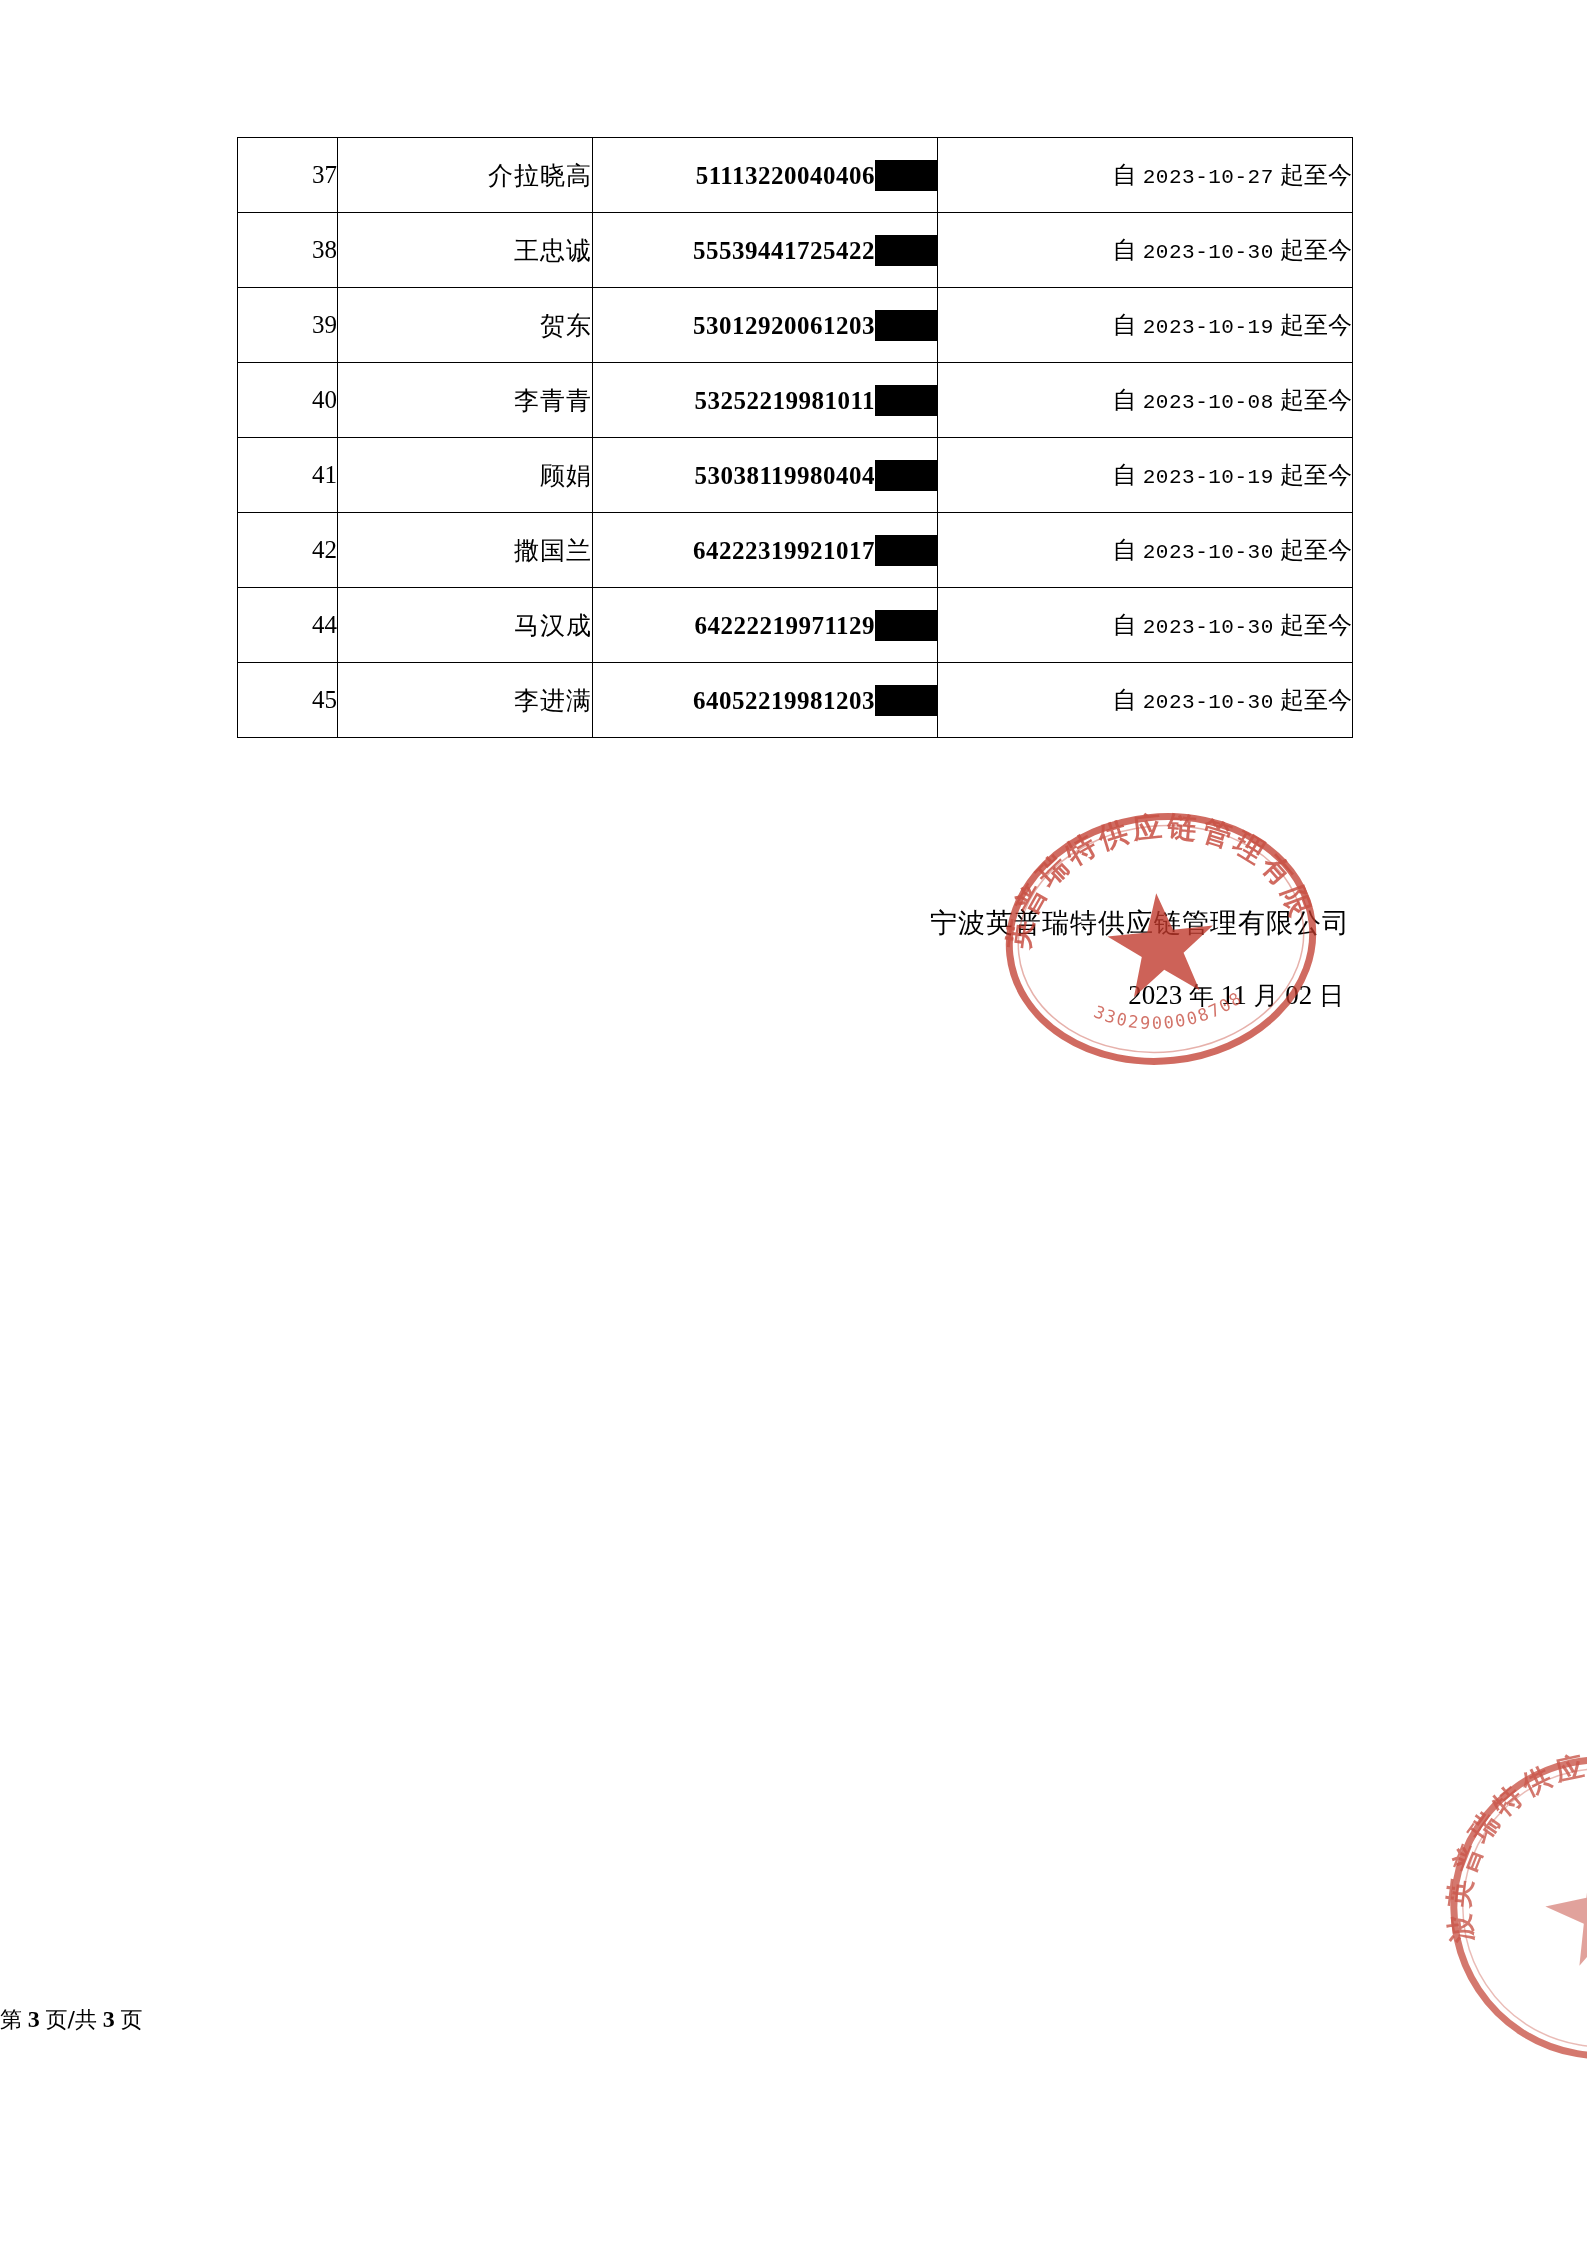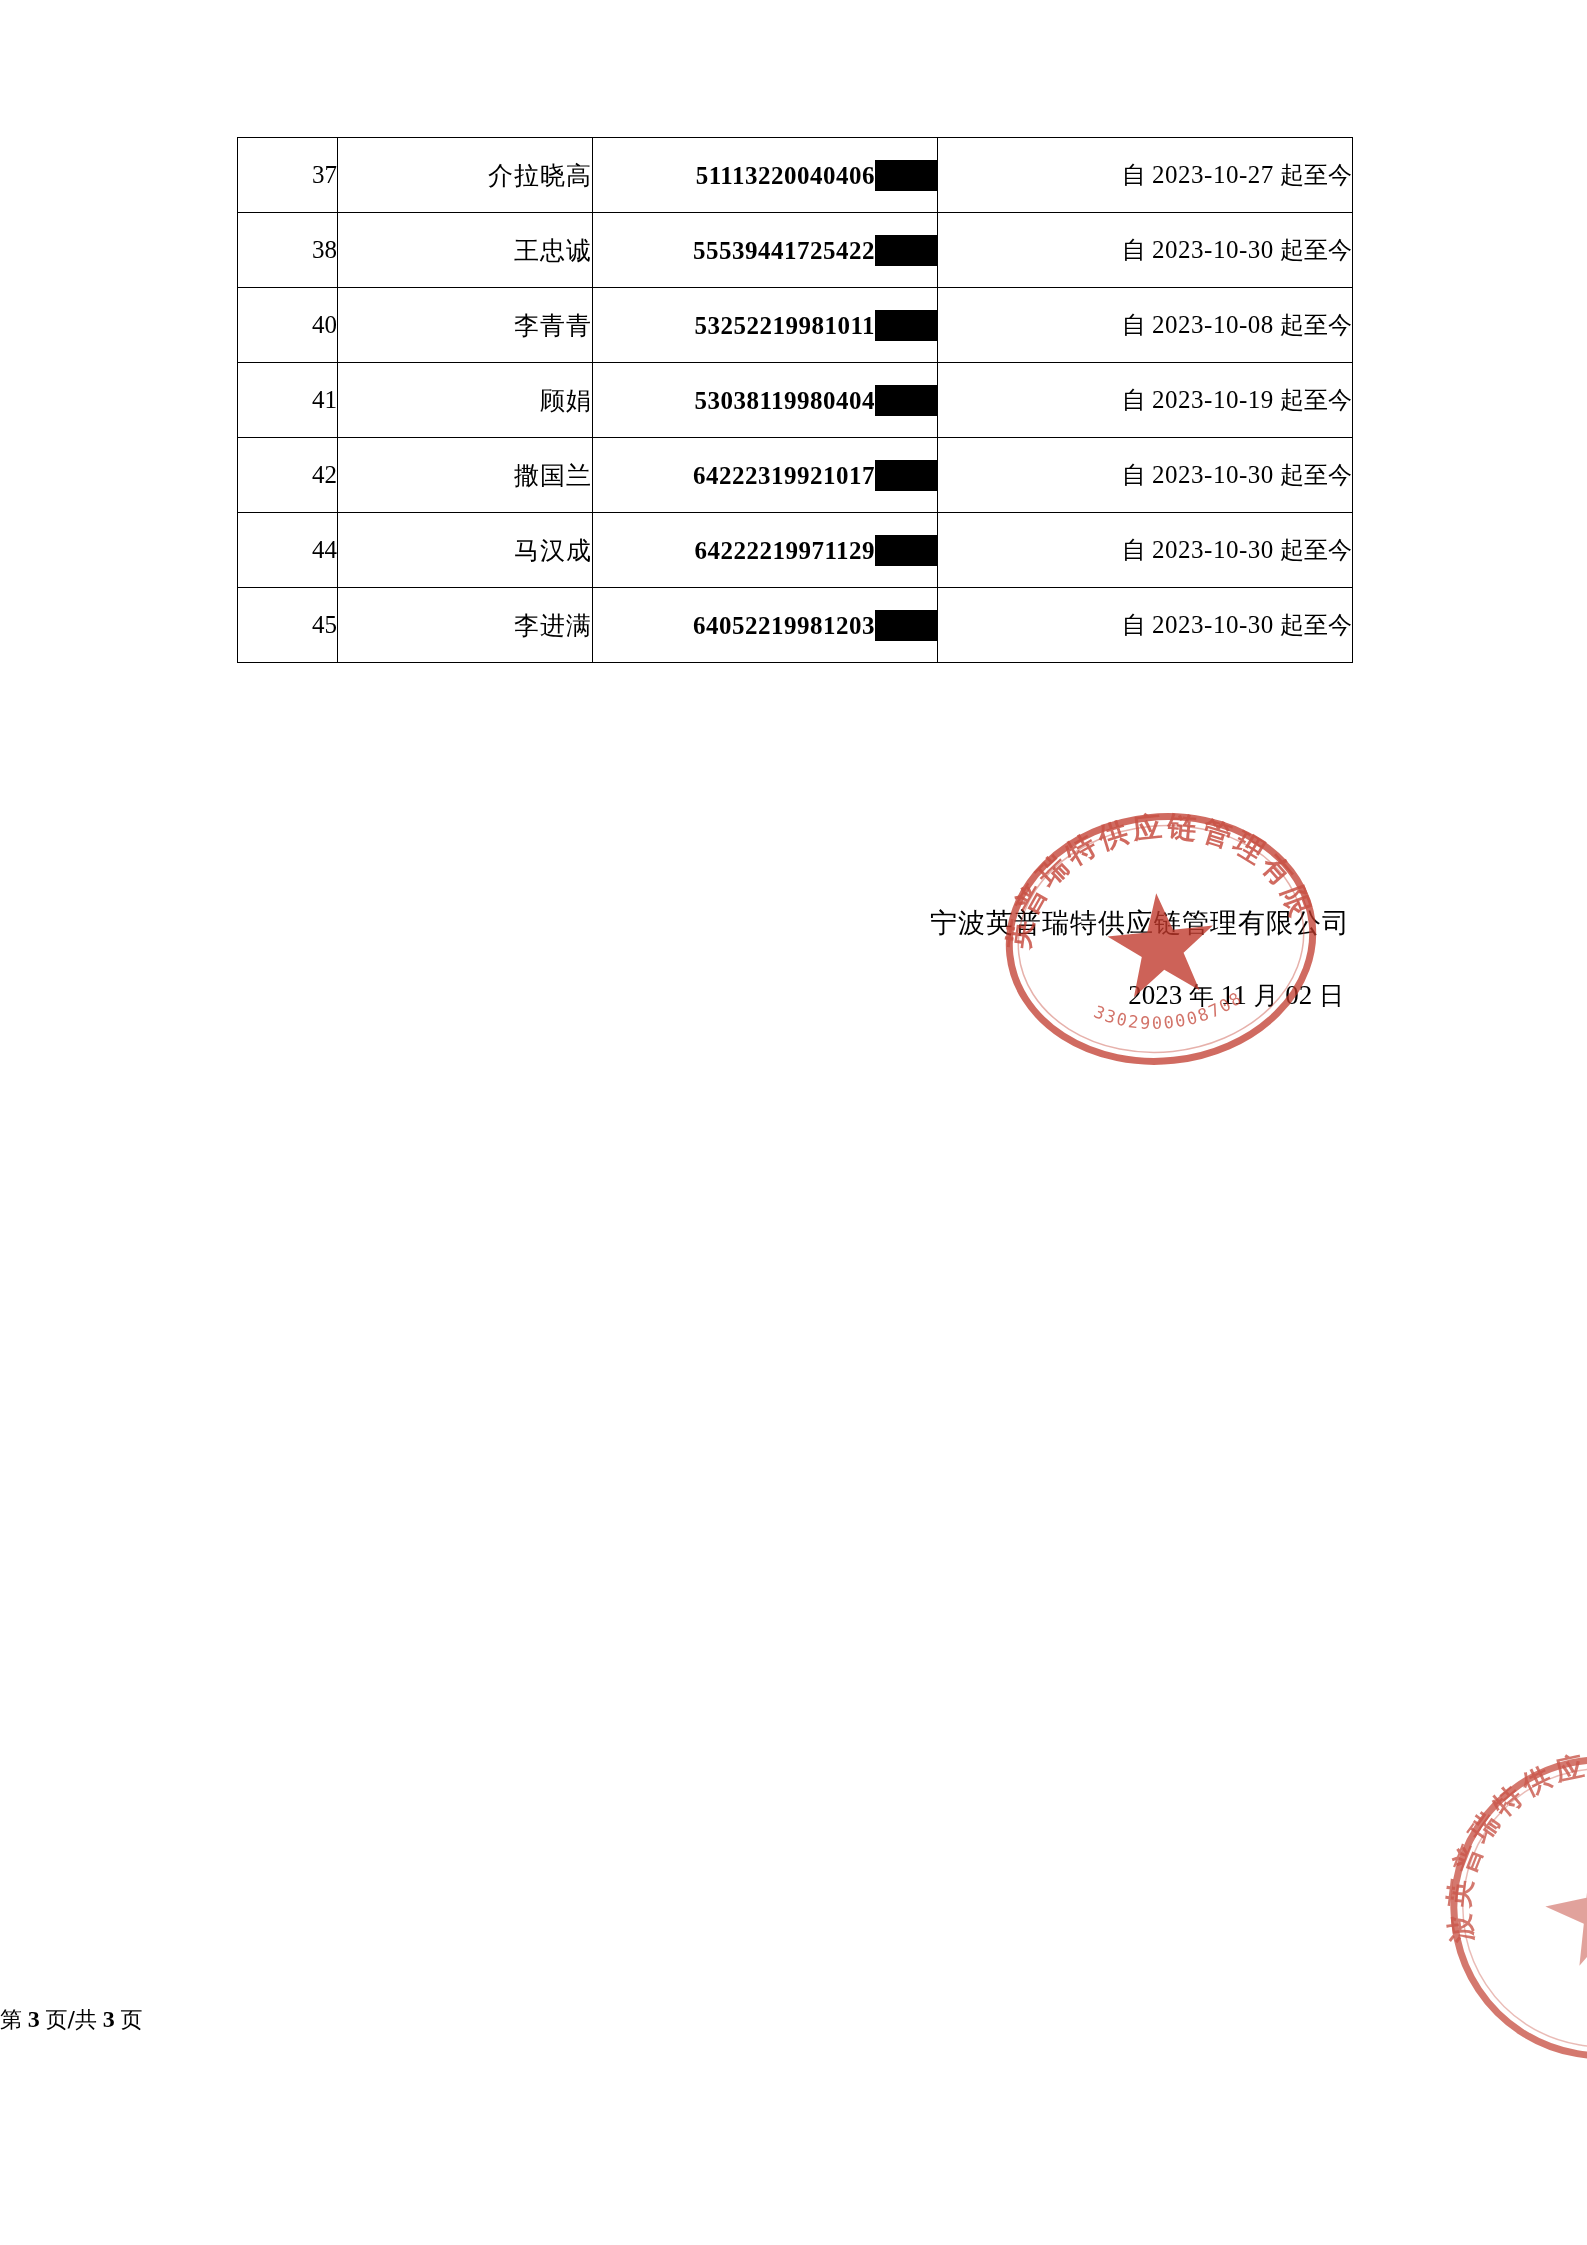--- a/index.html
+++ b/index.html
@@ -72,22 +72,22 @@
     margin-left: 0px;
   }
   .date-cell {
     font-size: 25px;
   }
   .date-cell .cn {
     font-family: "DejaVu Sans", sans-serif;
     font-size: 24px;
   }
   .date-cell .num {
-    font-family: Liberation Serif, serif;
-    font-size: 25px;
+    font-family: Liberation Mono, monospace;
+    font-size: 21px;
     letter-spacing: 0.5px;
     margin-top: 29px;
   }
 
   
   .sign-block {
     position: absolute;
     left: 770px;
     top: 905px;
     width: 580px;
@@ -173,20 +173,26 @@
           <td class="date-cell"><span class="cn">自</span> <span class="num">2023-10-27</span> <span class="cn">起至今</span></td>
         </tr>
 
         <tr>
           <td>38</td>
           <td class="name-cell">王忠诚</td>
           <td class="id-cell"><span class="id-inner">55539441725422</span><span class="redaction"></span></td>
           <td class="date-cell"><span class="cn">自</span> <span class="num">2023-10-30</span> <span class="cn">起至今</span></td>
         </tr>
 
+        <tr>
+          <td>39</td>
+          <td class="name-cell">贺东</td>
+          <td class="id-cell"><span class="id-inner">53012920061203</span><span class="redaction"></span></td>
+          <td class="date-cell"><span class="cn">自</span> <span class="num">2023-10-19</span> <span class="cn">起至今</span></td>
+        </tr>
 
         <tr>
           <td>40</td>
           <td class="name-cell">李青青</td>
           <td class="id-cell"><span class="id-inner">53252219981011</span><span class="redaction"></span></td>
           <td class="date-cell"><span class="cn">自</span> <span class="num">2023-10-08</span> <span class="cn">起至今</span></td>
         </tr>
 
         <tr>
           <td>41</td>

